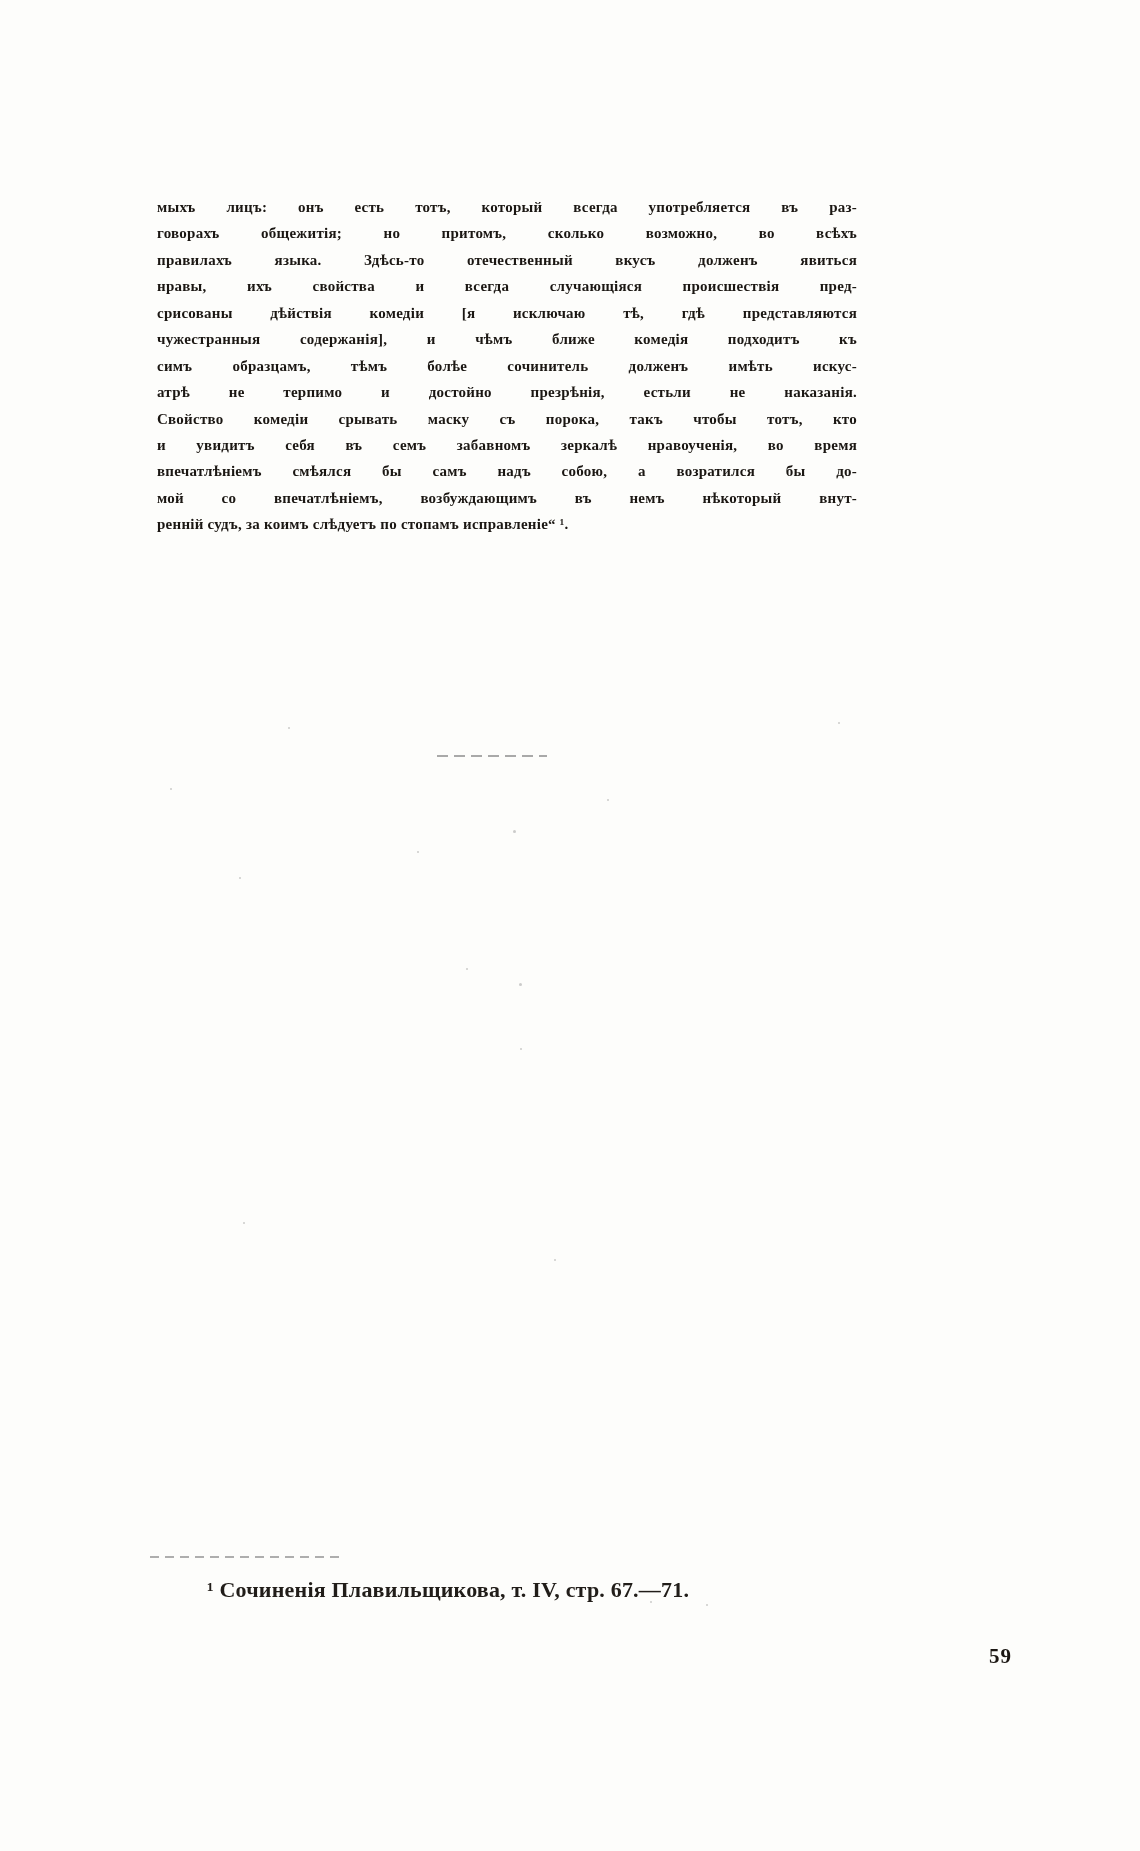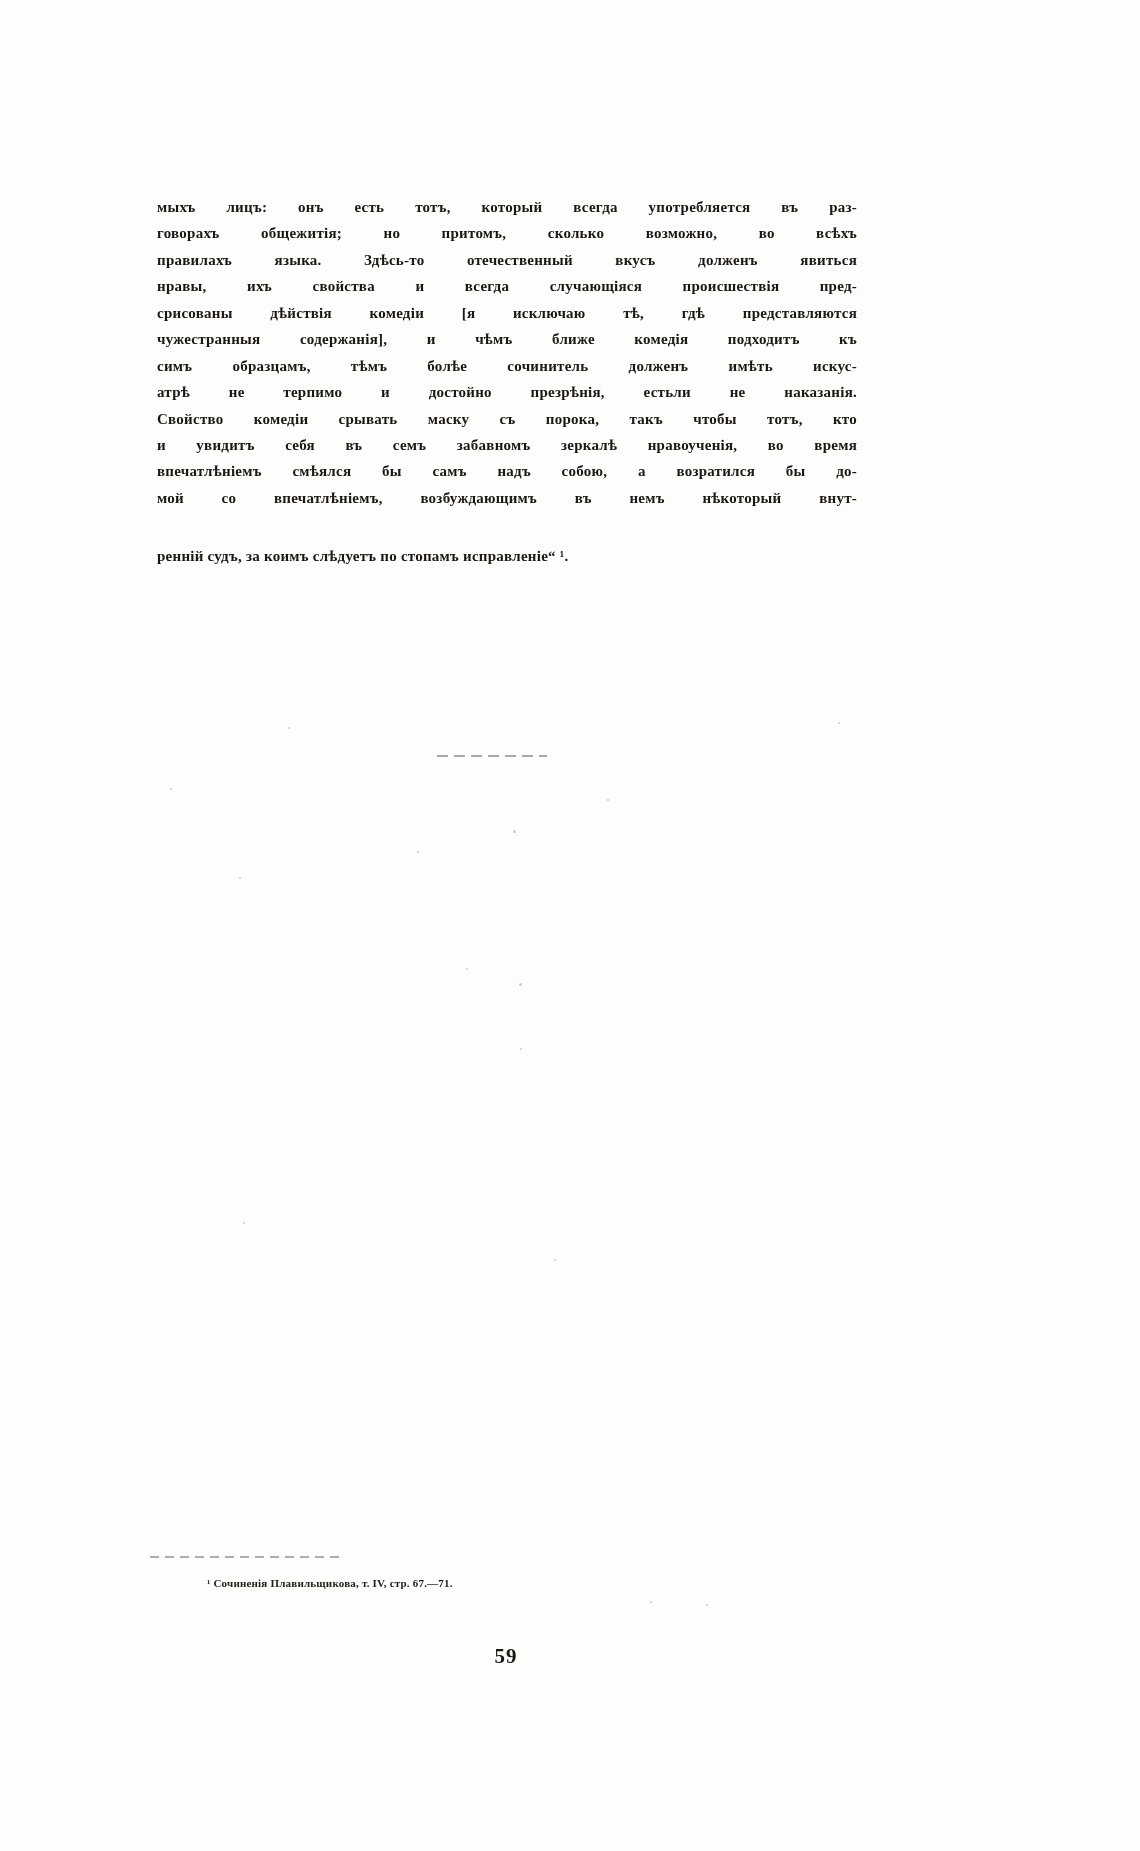--- a/index.html
+++ b/index.html
@@ -10,37 +10,37 @@
   }
   .paragraph{
     position:absolute;left:157px;top:194px;width:700px;
     font-size:15px;font-weight:700;line-height:26.45px;letter-spacing:.25px;
   }
   .tline{
     text-align:justify;
     text-align-last:justify;
     height:26.45px;overflow:visible;white-space:normal;
   }
-  .tline.last{text-align-last:left;margin-top:32px;}
+  .tline.last{text-align-last:left;}
   .mid-rule{
     position:absolute;left:437px;top:755px;width:110px;height:2px;
     background:repeating-linear-gradient(90deg,#8d8d8d 0 11px,transparent 11px 17px);
     opacity:.75;
   }
   .fn-rule{
     position:absolute;left:150px;top:1556px;width:195px;height:2px;
     background:repeating-linear-gradient(90deg,#9a9a9a 0 9px,transparent 9px 15px);
     opacity:.8;
   }
   .footnote{
     position:absolute;left:207px;top:1577px;
-    font-size:11px;font-weight:700;letter-spacing:.2px;color:#211d19;
+    font-size:22px;font-weight:700;letter-spacing:.2px;color:#211d19;
   }
   .page-number{
-    position:absolute;left:0;top:1644px;width:1012px;text-align:center;
+    position:absolute;left:0;top:1644px;width:1012px;text-align:right;
     font-size:21px;font-weight:700;letter-spacing:1px;color:#1b1713;
   }
   .speck{position:absolute;background:#8f8f8f;border-radius:50%;opacity:.45;}
 </style>
 </head>
 <body>
 
 <div class="page">
 
   <main class="paragraph">

